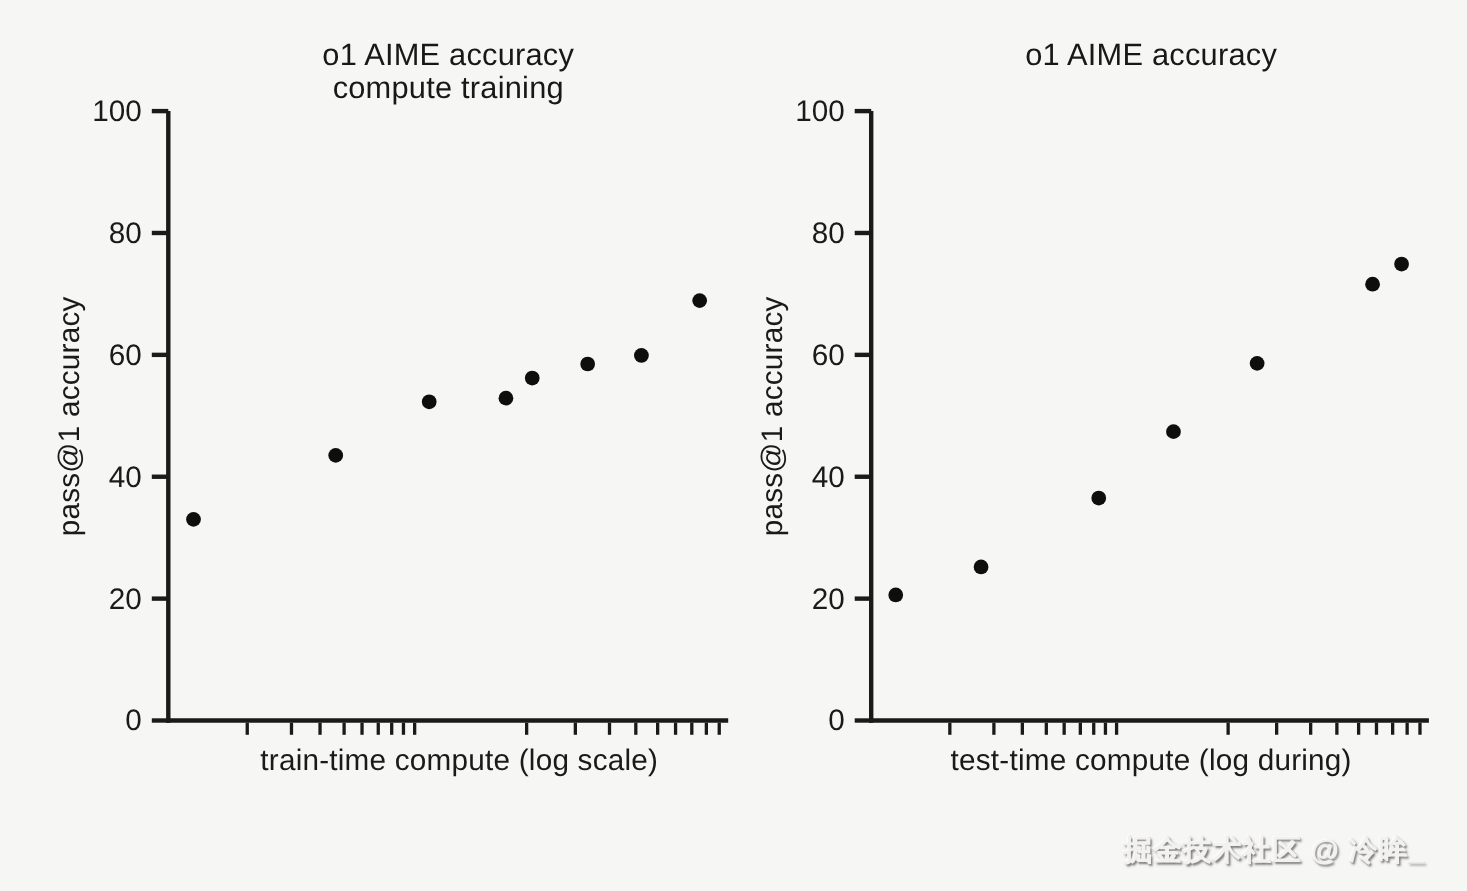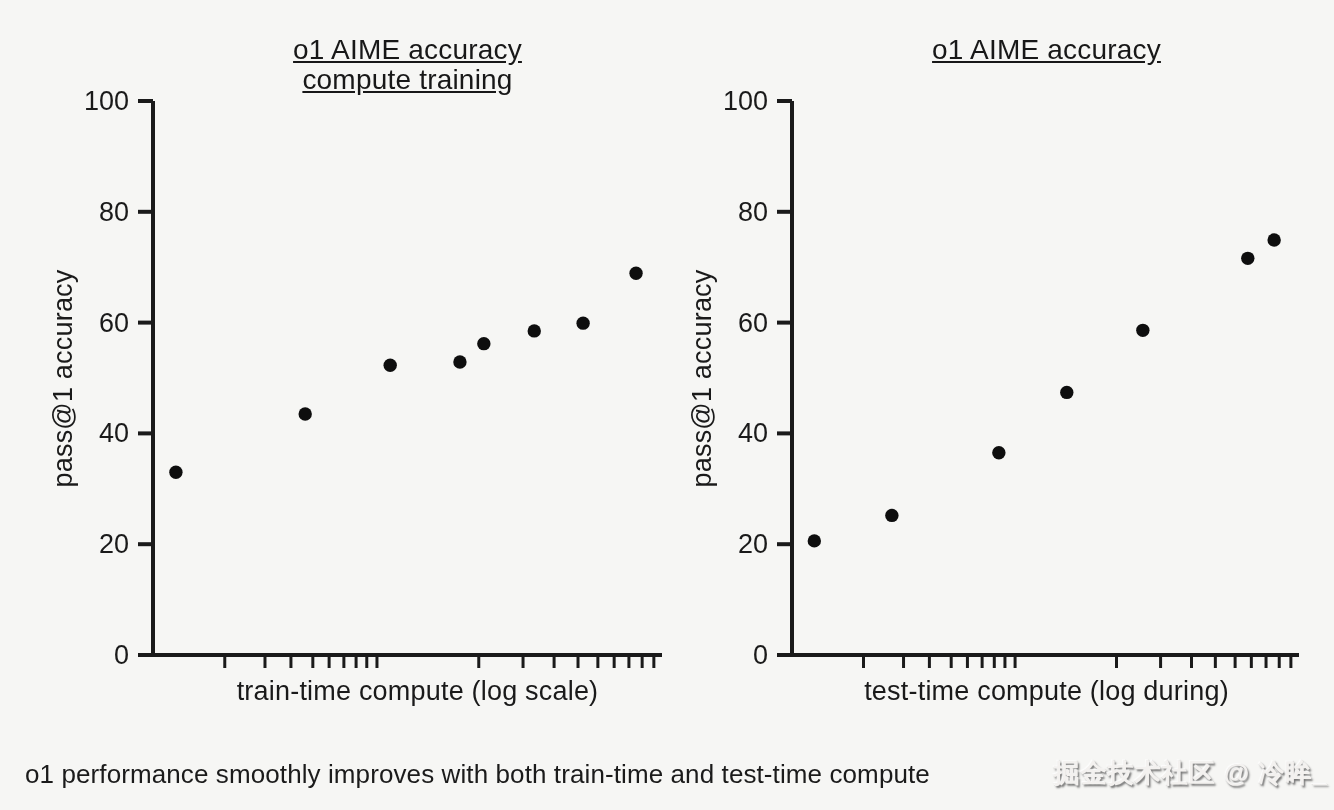--- a/index.html
+++ b/index.html
@@ -13,21 +13,21 @@
     background:#f6f6f4;
     overflow:hidden;
   }
   #plots{position:absolute;left:0;top:0;}
   .chart-title{
     position:absolute;top:35px;width:509px;
     text-align:center;
     font-size:28px;line-height:30px;font-weight:500;
     color:#181818;letter-spacing:0.2px;
   }
-  .chart-title span{display:block;text-decoration:underline;}
+  .chart-title span{display:block;}
   .title-c0{left:153px;}
   .title-c1{left:792px;}
   .x-label{
     position:absolute;top:676px;width:509px;
     text-align:center;
     font-size:27px;color:#1a1a1a;letter-spacing:0.2px;
   }
   .xlabel-c0{left:163px;}
   .xlabel-c1{left:792px;}
   .y-label{
@@ -36,21 +36,21 @@
     font-size:27px;line-height:29px;color:#1a1a1a;letter-spacing:0.2px;
     transform:rotate(-90deg);
   }
   .ylabel-c0{left:-214px;}
   .ylabel-c1{left:425px;}
   #caption{
     position:absolute;left:25px;top:759px;
     font-size:26px;color:#1b1b1b;letter-spacing:0.1px;
   }
   #watermark{
-    position:absolute;right:6px;top:756px;
+    position:absolute;right:38px;top:756px;
     font-size:26px;font-weight:bold;
     color:#f3f1ef;
     text-shadow:-1px -1px 1px rgba(255,255,255,0.9),
                  1.5px 1.5px 2px rgba(105,105,105,0.9),
                  0 0 1px rgba(130,130,130,0.7);
     letter-spacing:1px;
   }
 </style>
 </head>
 <body>
@@ -150,16 +150,15 @@
   <div class="chart-title title-c1">
     <span>o1 AIME accuracy</span>
   </div>
 
   <div class="y-label ylabel-c0">pass@1 accuracy</div>
   <div class="y-label ylabel-c1">pass@1 accuracy</div>
 
   <div class="x-label xlabel-c0">train-time compute (log scale)</div>
   <div class="x-label xlabel-c1">test-time compute (log during)</div>
 
-  <div id="caption">o1 performance smoothly improves with both train-time and test-time compute</div>
   <div id="watermark">掘金技术社区 @ 冷眸_</div>
 
 </div>
 
 </body></html>

